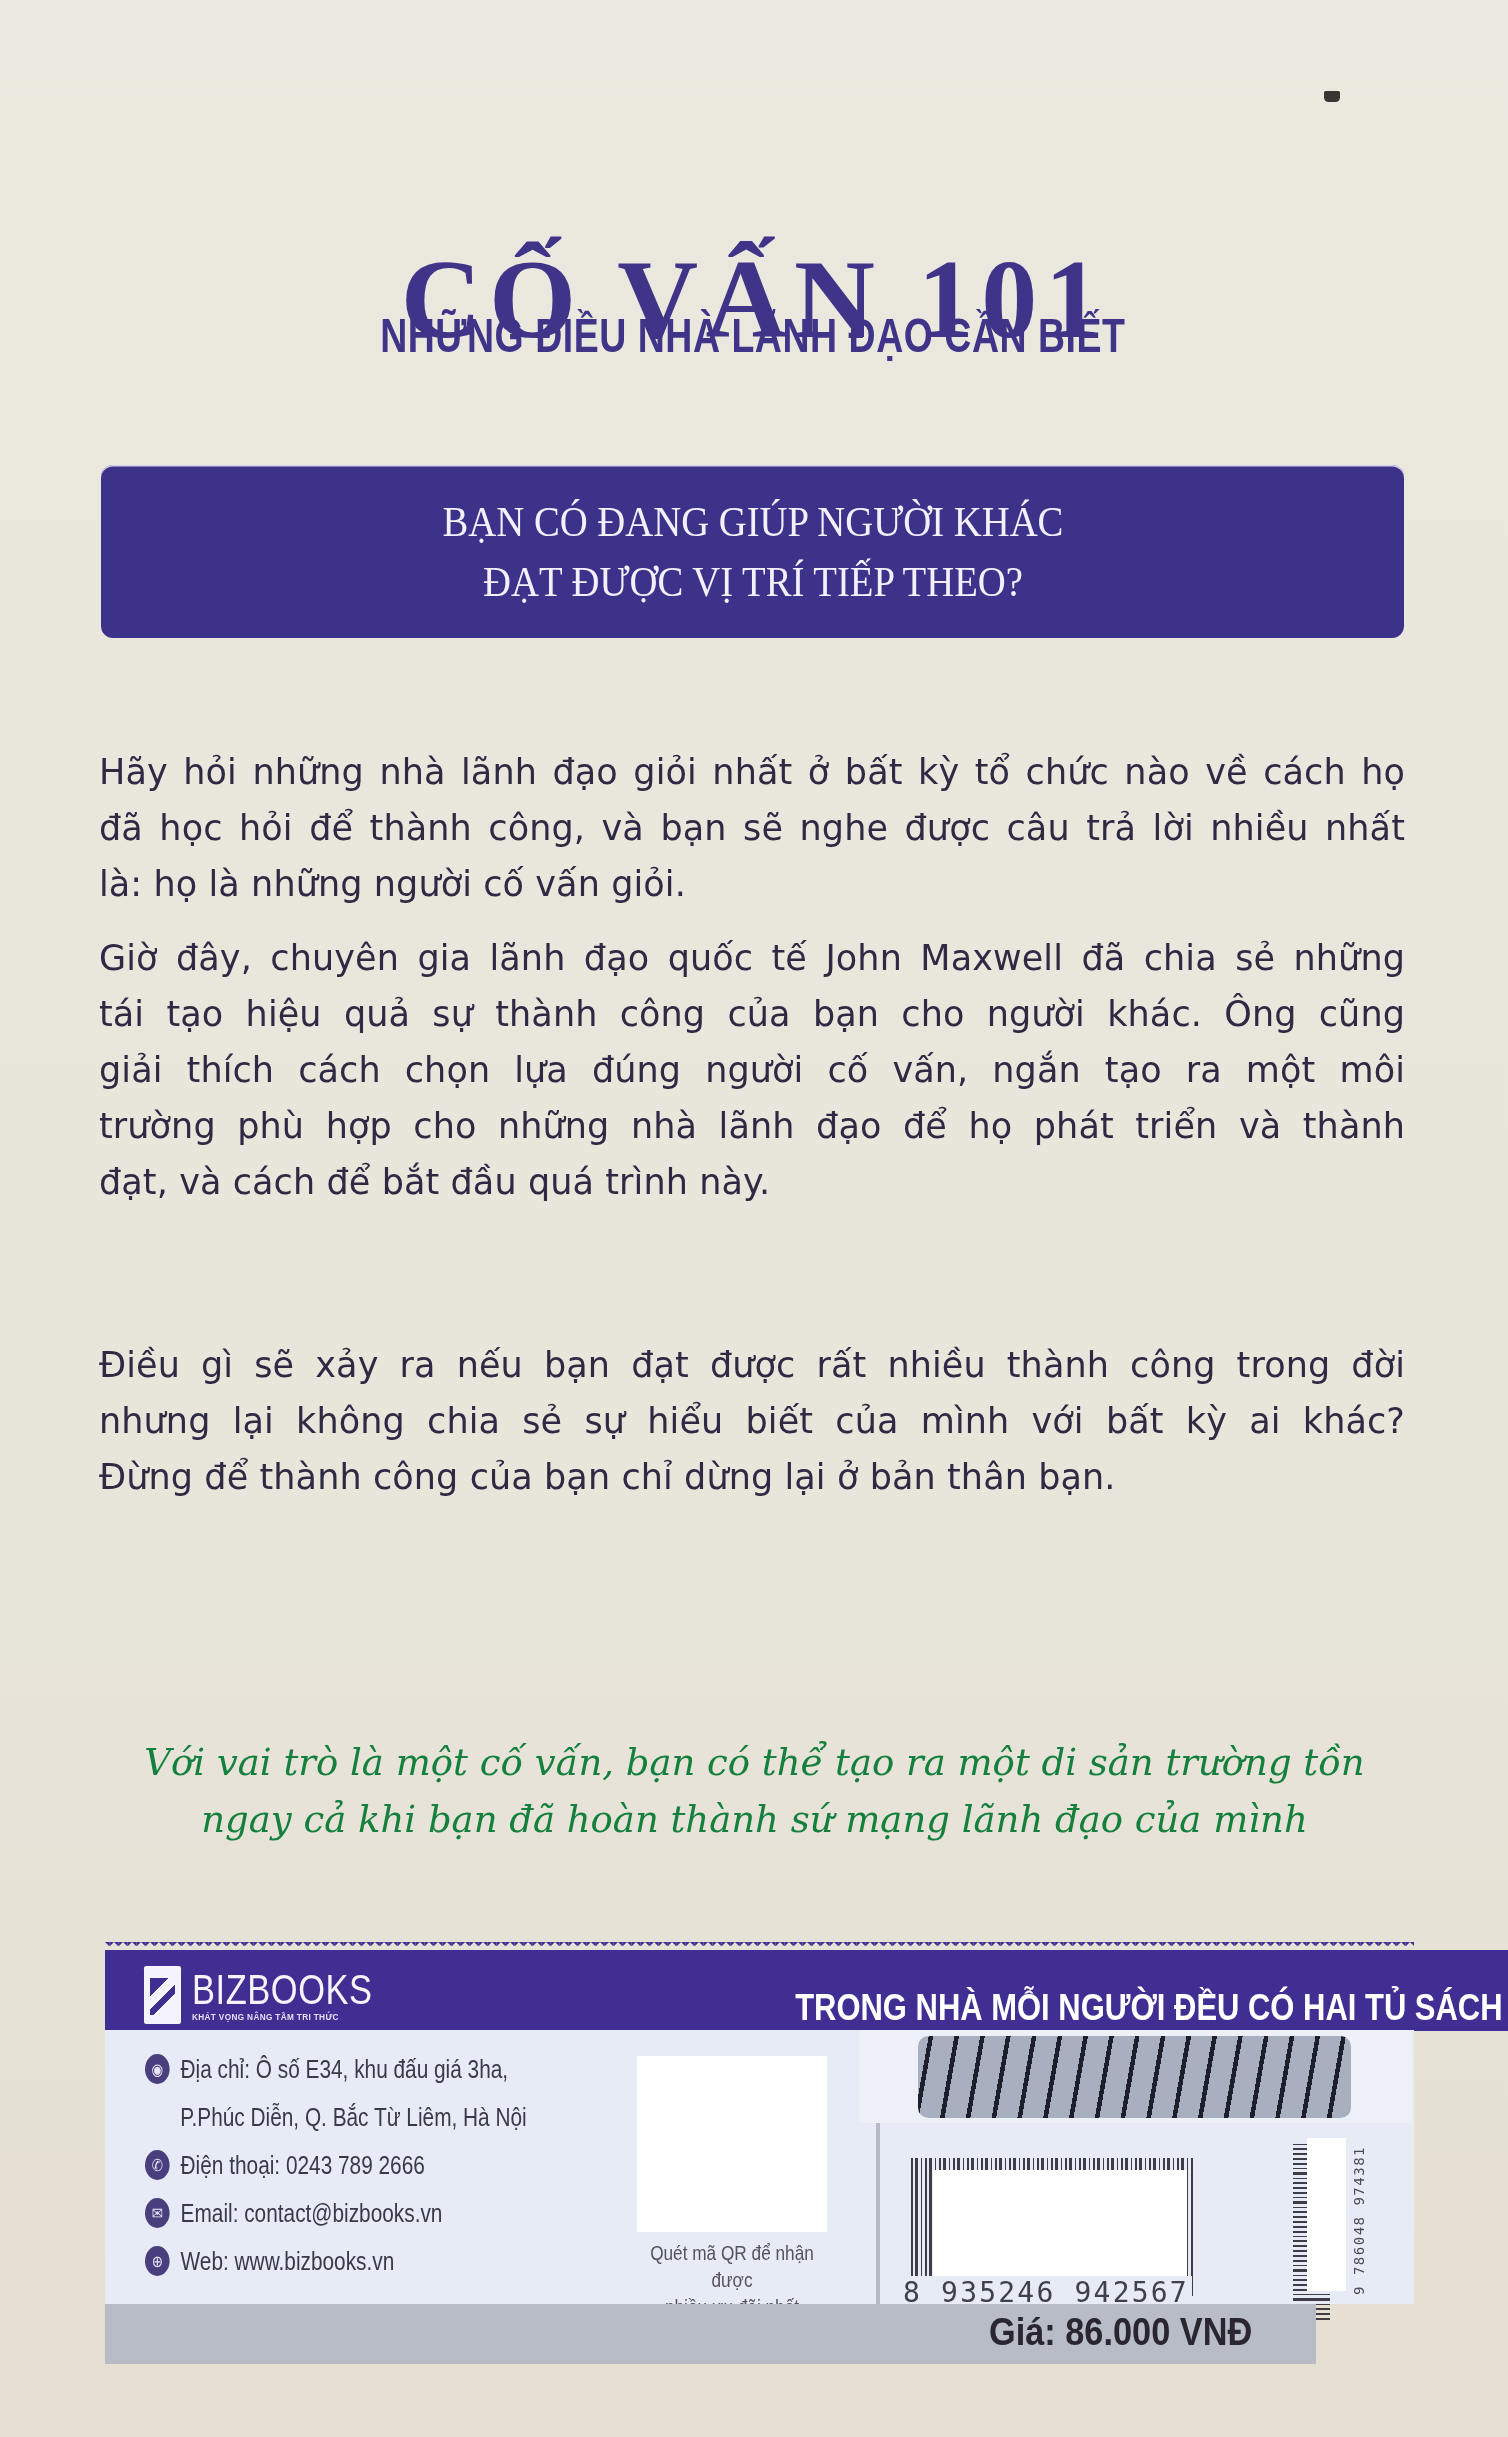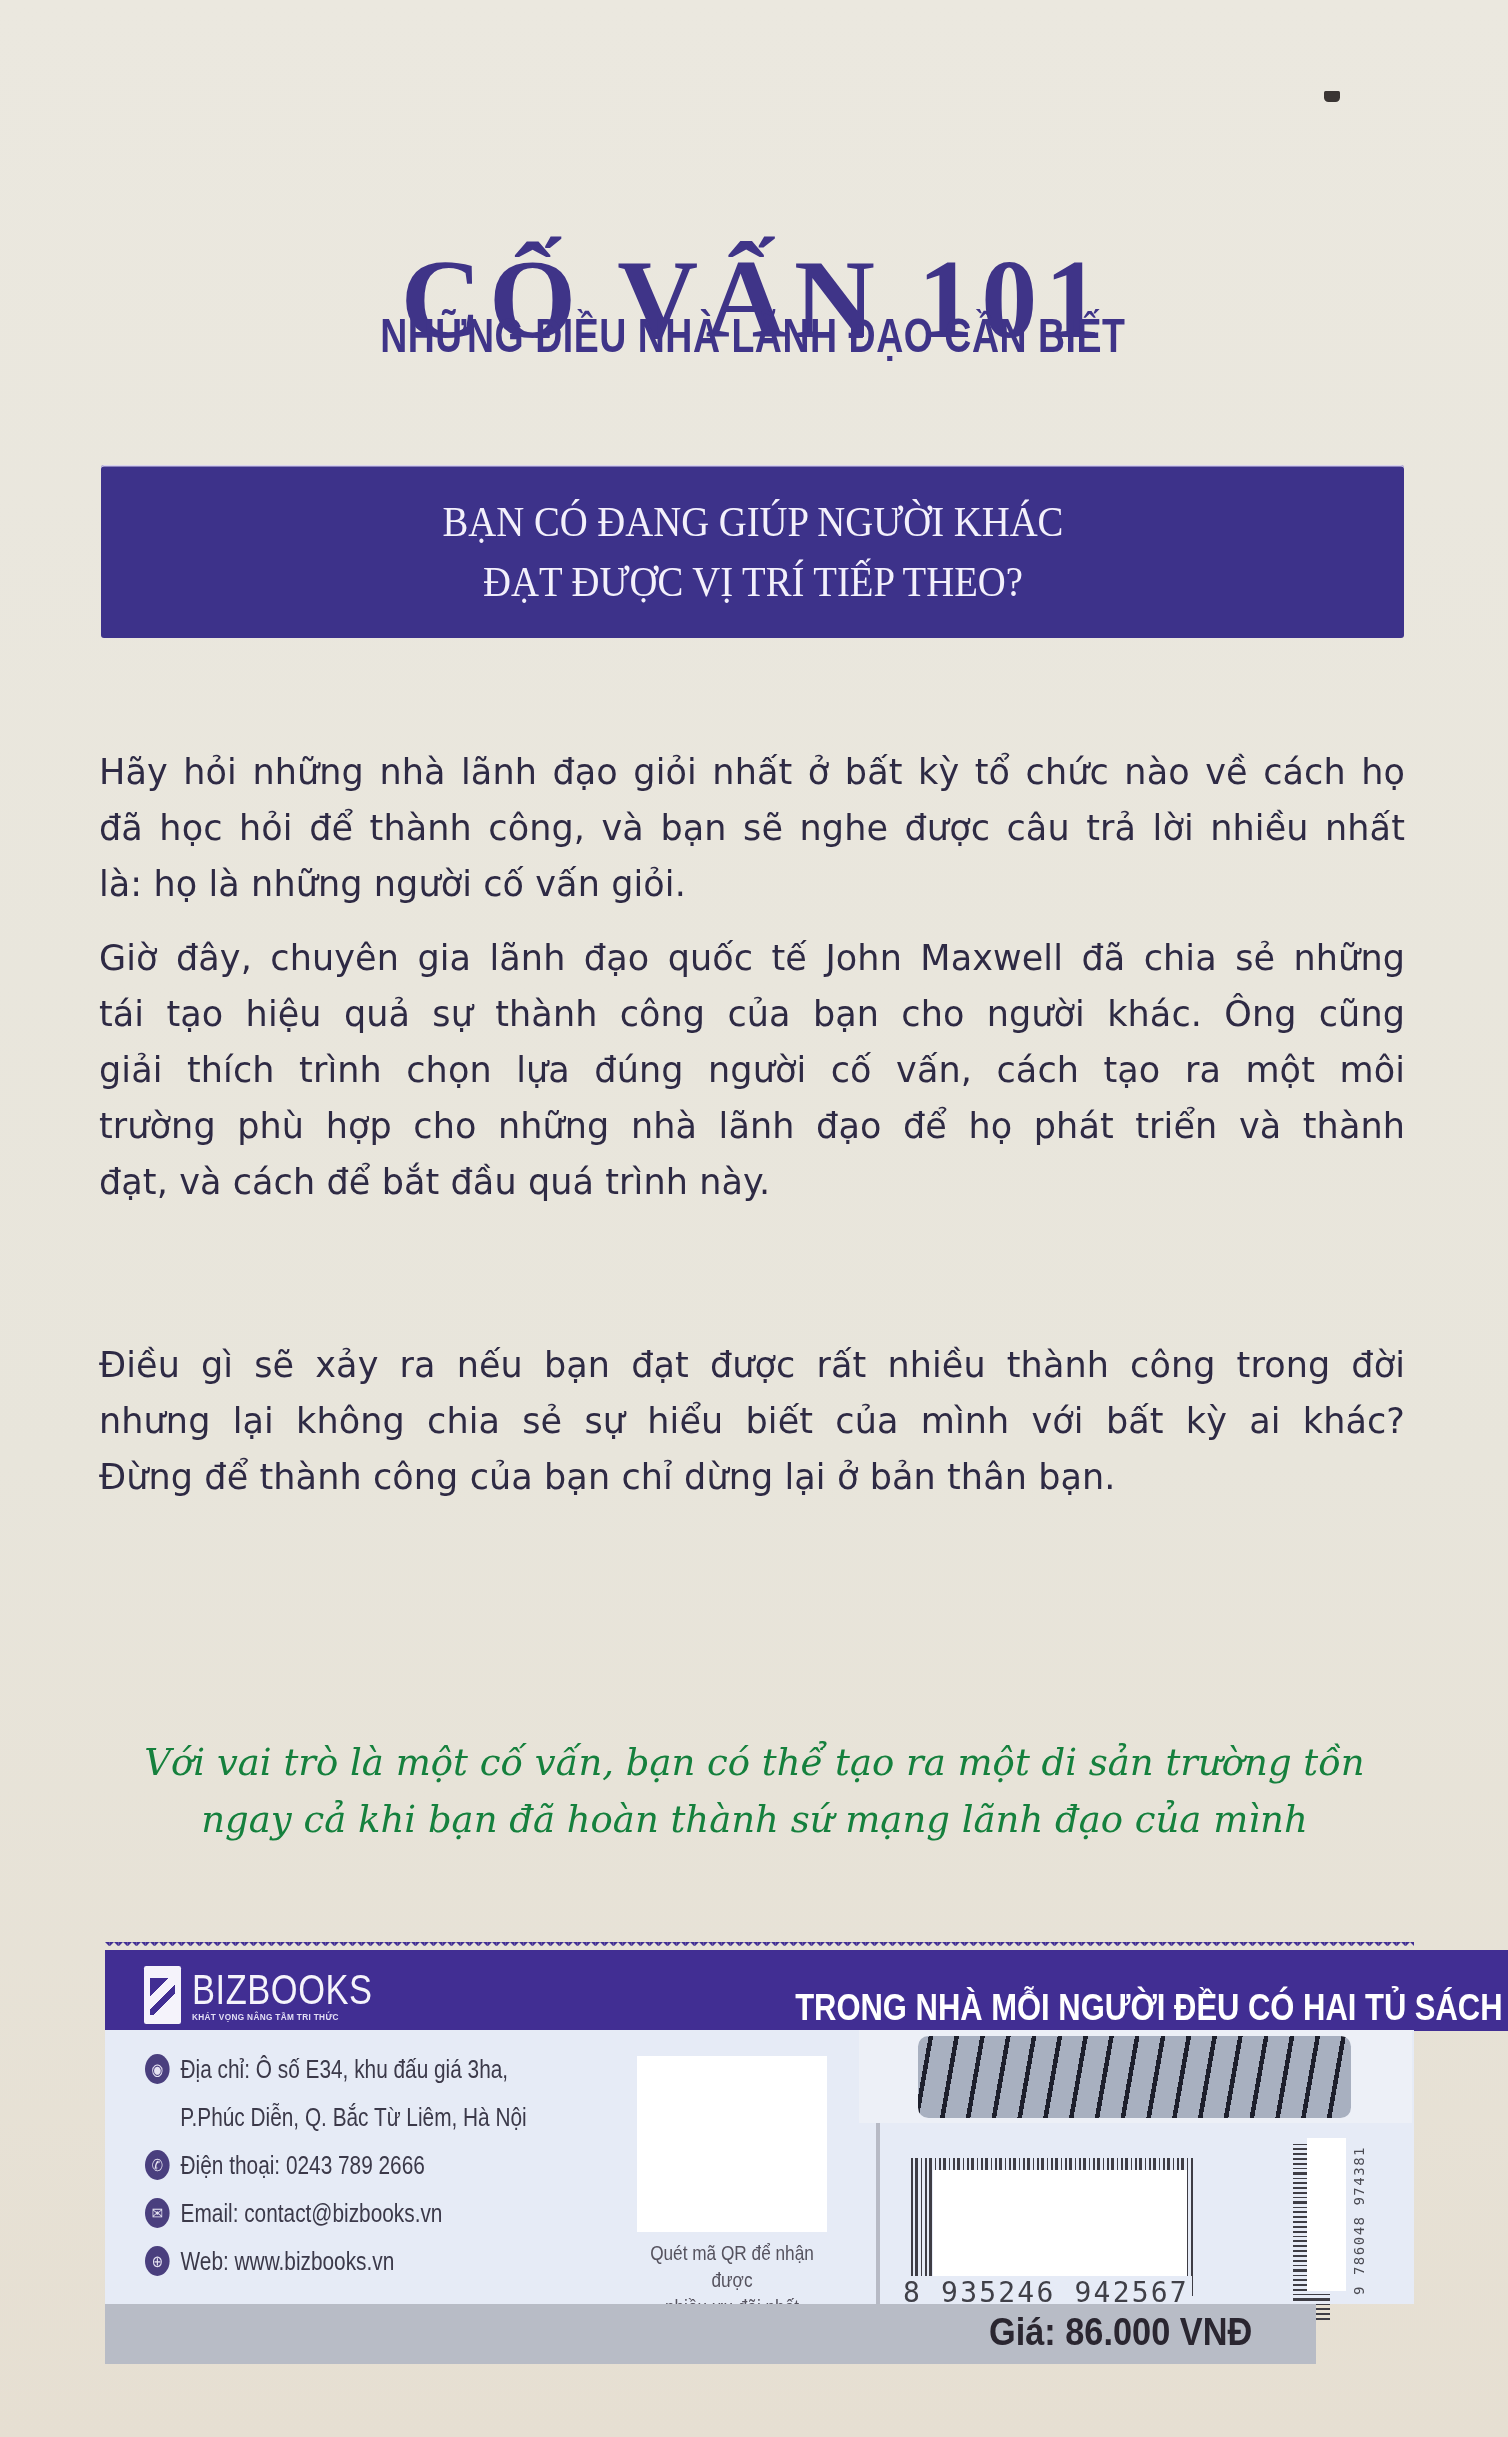--- a/index.html
+++ b/index.html
@@ -28,21 +28,21 @@
     text-align: center;
     font-family: "Liberation Sans", sans-serif;
     font-weight: bold; font-size: 48px;
     transform: scaleX(0.78); transform-origin: 747px 0;
     color: #3f3488; letter-spacing: 0.7px;
   }
   .banner {
     position: absolute; left: 101px; top: 465px;
     width: 1303px; height: 173px;
     background: #3d328a;
-    border-radius: 3px;
+    border-radius: 12px;
     box-shadow: 0 1.5px 0 #d9d3ee inset;
     display: flex; flex-direction: column; align-items: center; justify-content: center;
   }
   .banner-line {
     font-family: "Liberation Serif", serif;
     color: #f3f0fb; font-size: 43px; line-height: 60px;
     transform: scaleX(0.9);
   }
   .body-text {
     position: absolute; left: 99px; width: 1306px;
@@ -201,21 +201,21 @@
 
 <div class="body-text p1">
   <span class="line">Hãy hỏi những nhà lãnh đạo giỏi nhất ở bất kỳ tổ chức nào về cách họ</span>
   <span class="line">đã học hỏi để thành công, và bạn sẽ nghe được câu trả lời nhiều nhất</span>
   <span class="line last">là: họ là những người cố vấn giỏi.</span>
 </div>
 
 <div class="body-text p2">
   <span class="line">Giờ đây, chuyên gia lãnh đạo quốc tế John Maxwell đã chia sẻ những</span>
   <span class="line">tái tạo hiệu quả sự thành công của bạn cho người khác. Ông cũng</span>
-  <span class="line">giải thích trình chọn lựa đúng người cố vấn, cách tạo ra một môi</span>
+  <span class="line">giải thích cách chọn lựa đúng người cố vấn, ngắn tạo ra một môi</span>
   <span class="line">trường phù hợp cho những nhà lãnh đạo để họ phát triển và thành</span>
   <span class="line last">đạt, và cách để bắt đầu quá trình này.</span>
 </div>
 
 <div class="body-text p3">
   <span class="line">Điều gì sẽ xảy ra nếu bạn đạt được rất nhiều thành công trong đời</span>
   <span class="line">nhưng lại không chia sẻ sự hiểu biết của mình với bất kỳ ai khác?</span>
   <span class="line last">Đừng để thành công của bạn chỉ dừng lại ở bản thân bạn.</span>
 </div>
 

